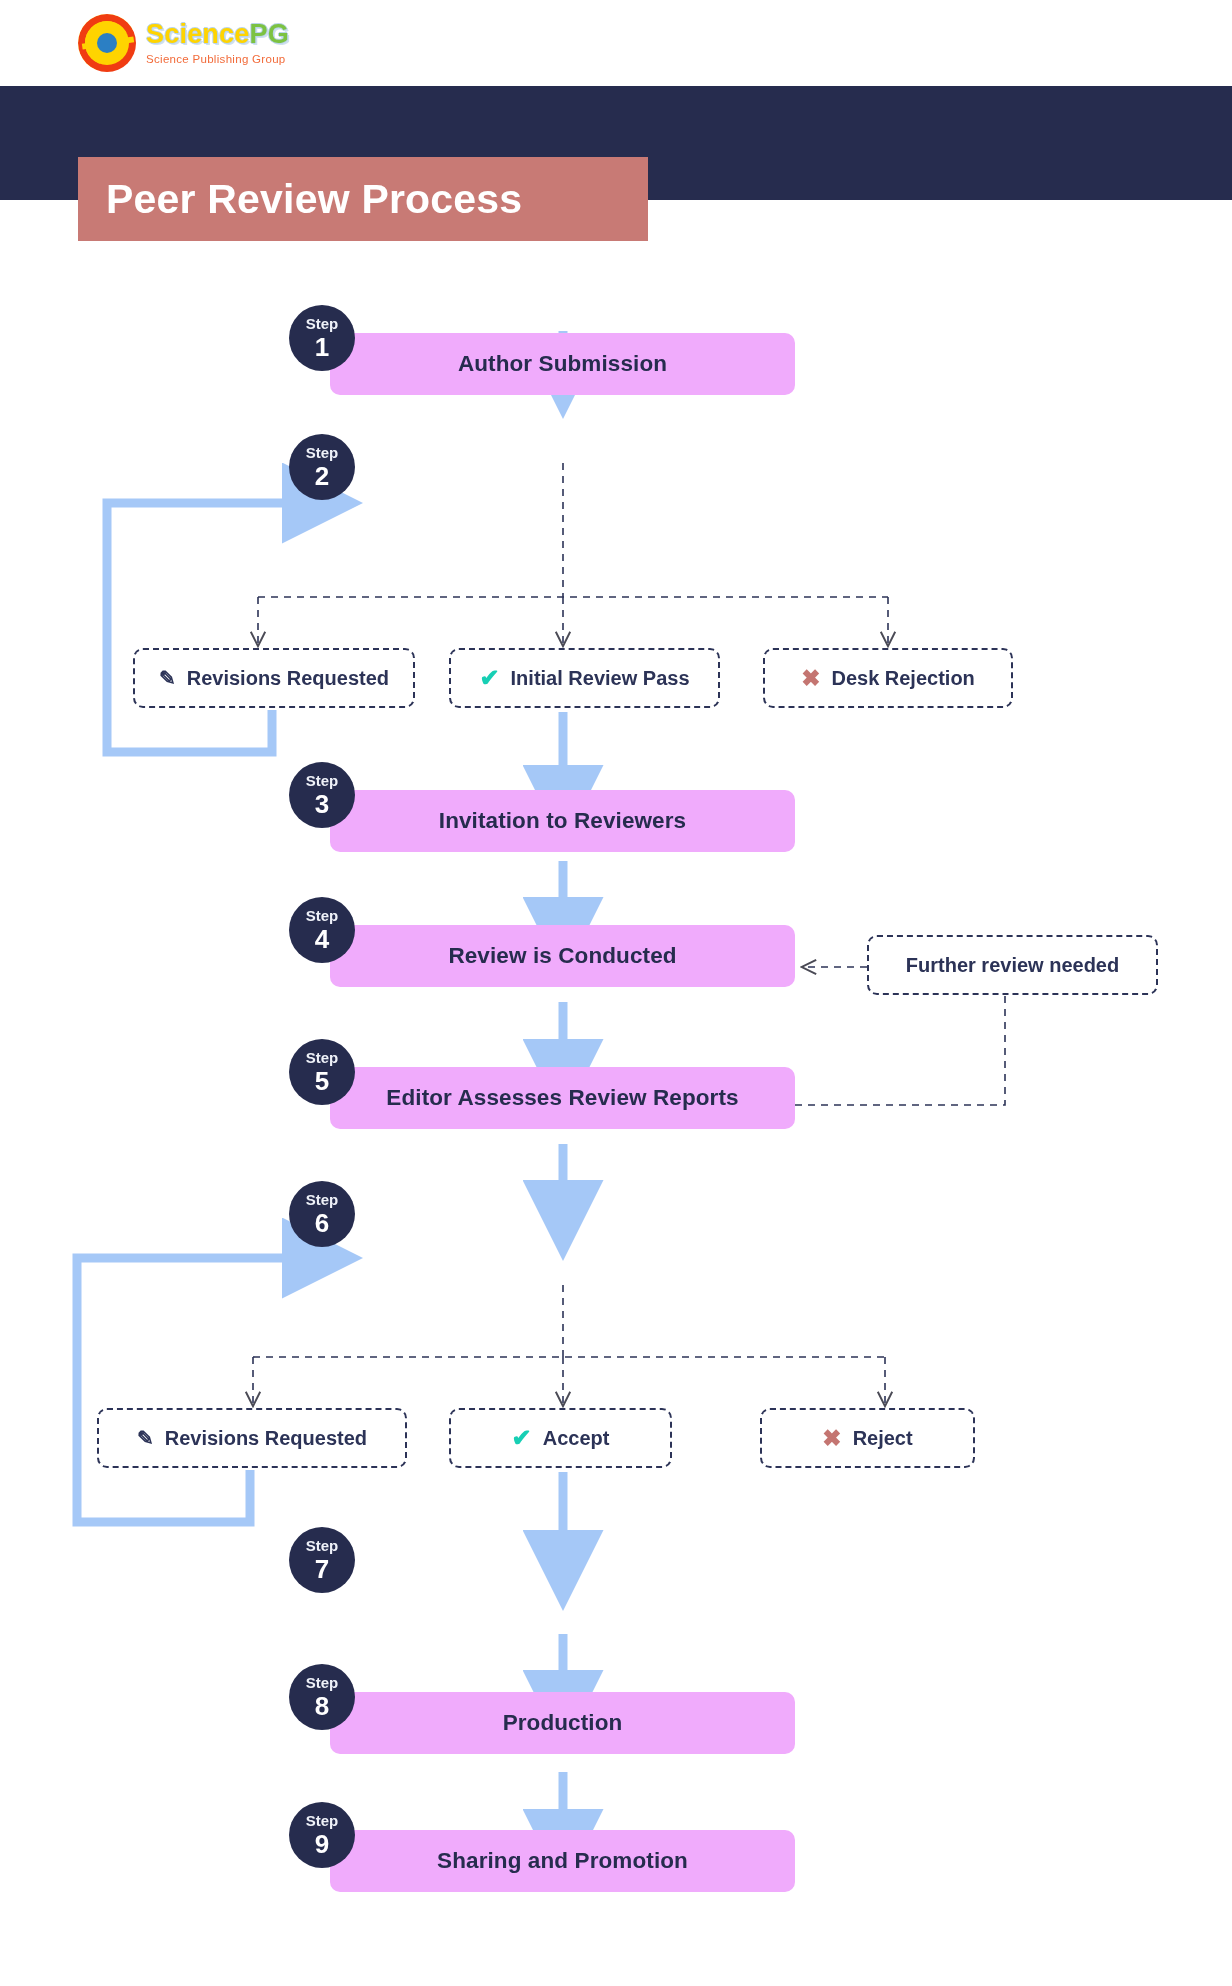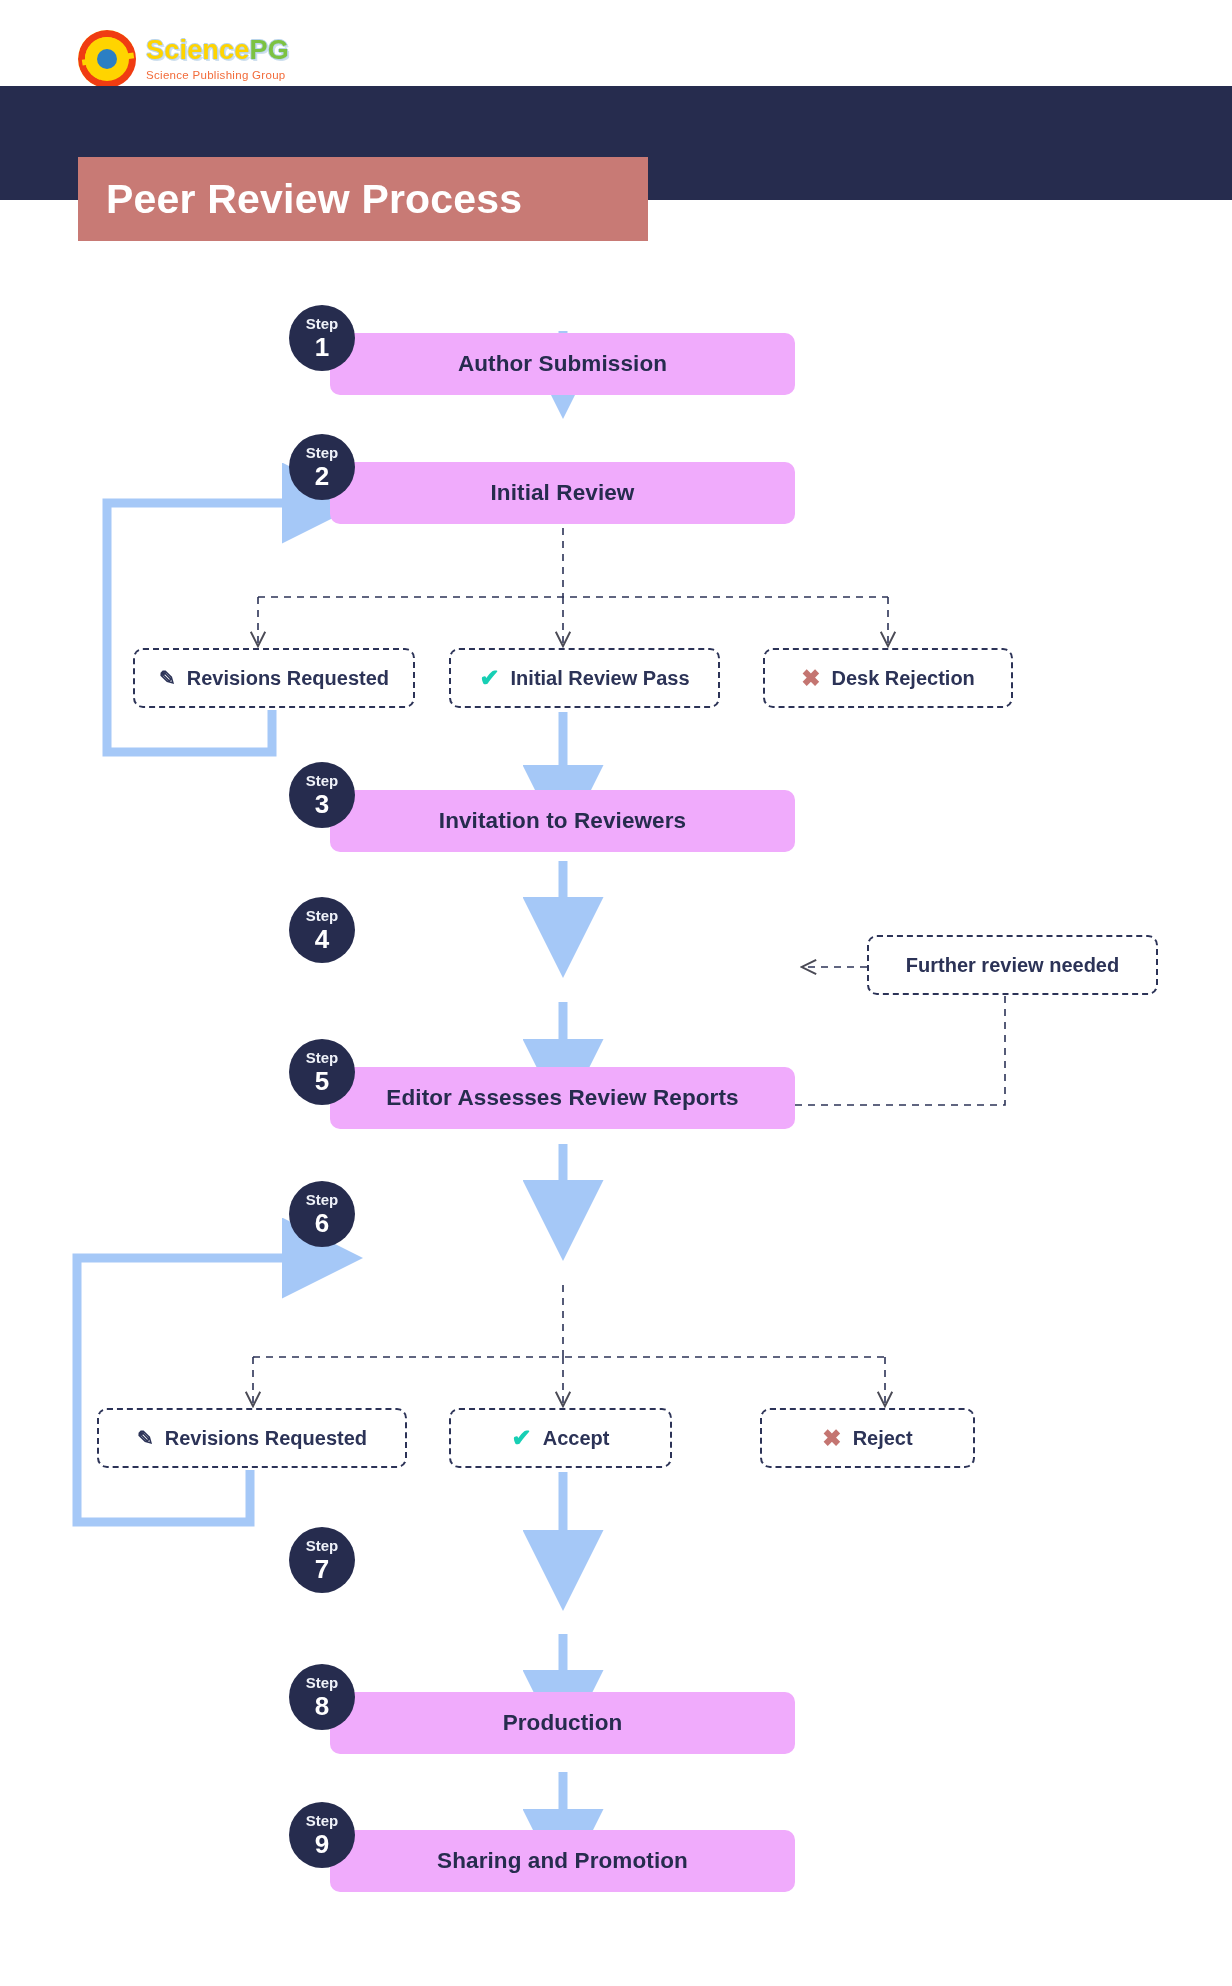--- a/index.html
+++ b/index.html
@@ -5,21 +5,21 @@
   html,body{margin:0;padding:0;}
   body{
     width:1232px;height:1986px;
     background:#ffffff;
     font-family:"Liberation Sans", sans-serif;
     overflow:hidden;
     position:relative;
   }
   
   .logo-bar{
-    position:absolute;left:0;top:0;width:1060px;height:86px;background:#fff;margin-top:16px;
+    position:absolute;left:0;top:0;width:1060px;height:86px;background:#fff;
   }
   .logo-wrap{
     position:absolute;left:78px;top:14px;display:flex;align-items:center;gap:10px;
   }
   .logo-mark{
     width:58px;height:58px;border-radius:50%;
     background:
       radial-gradient(circle at 50% 50%, #2b7fc4 0 18%, transparent 18.5%),
       conic-gradient(from 200deg, #ffd400 0 62%, #f03c12 62% 100%),
       #f03c12;
@@ -167,23 +167,20 @@
   </svg>
 
   <div class="step-box" style="top:333px">
     <span>Author Submission</span>
   </div>
   <div class="badge" style="top:305px">
     <div class="b-l">Step</div>
     <div class="b-n">1</div>
   </div>
 
-  <div class="step-box" style="top:462px">
-    <span>Initial Review</span>
-  </div>
   <div class="badge" style="top:434px">
     <div class="b-l">Step</div>
     <div class="b-n">2</div>
   </div>
 
   <div class="dbox" style="left:133px;top:648px;width:282px;">
     <span class="ic ic-pencil">✎</span>
     <span class="dlabel">Revisions Requested</span>
   </div>
   <div class="dbox" style="left:449px;top:648px;width:271px;">
@@ -196,20 +193,23 @@
   </div>
 
   <div class="step-box" style="top:790px">
     <span>Invitation to Reviewers</span>
   </div>
   <div class="badge" style="top:762px">
     <div class="b-l">Step</div>
     <div class="b-n">3</div>
   </div>
 
+  <div class="step-box" style="top:925px">
+    <span>Review is Conducted</span>
+  </div>
   <div class="badge" style="top:897px">
     <div class="b-l">Step</div>
     <div class="b-n">4</div>
   </div>
 
   <div class="dbox" style="left:867px;top:935px;width:291px;">
     <span class="dlabel">Further review needed</span>
   </div>
 
   <div class="step-box" style="top:1067px">

